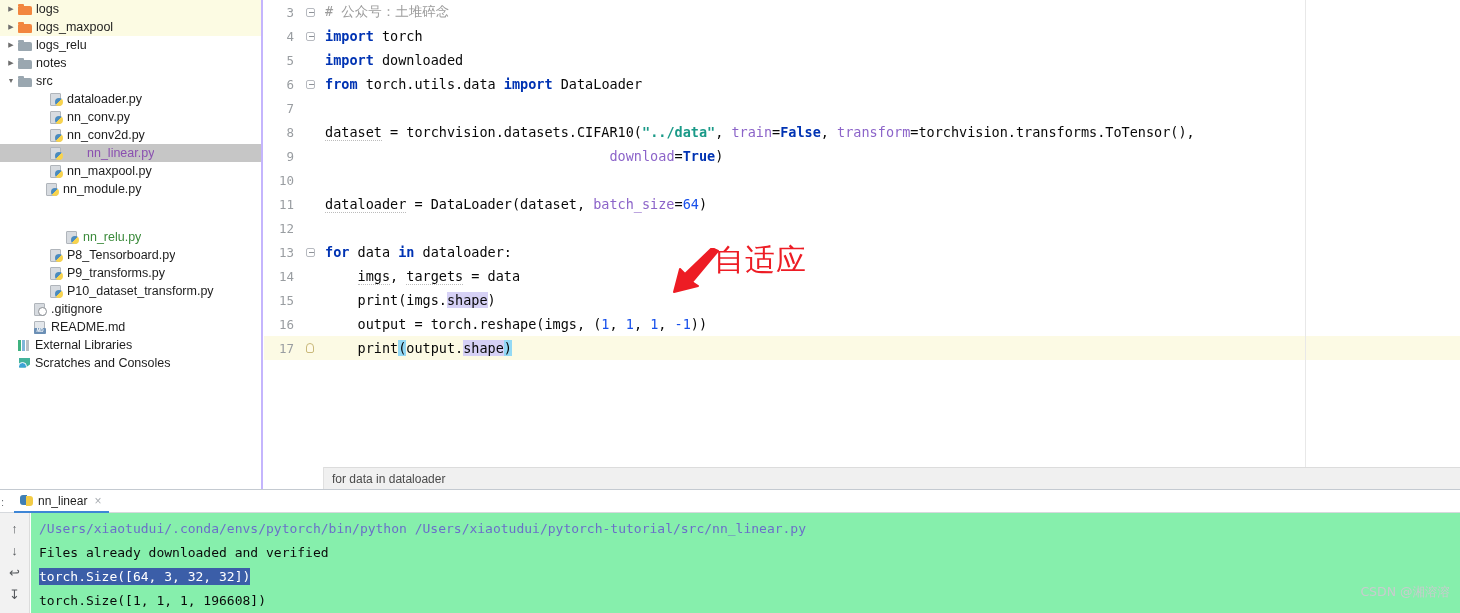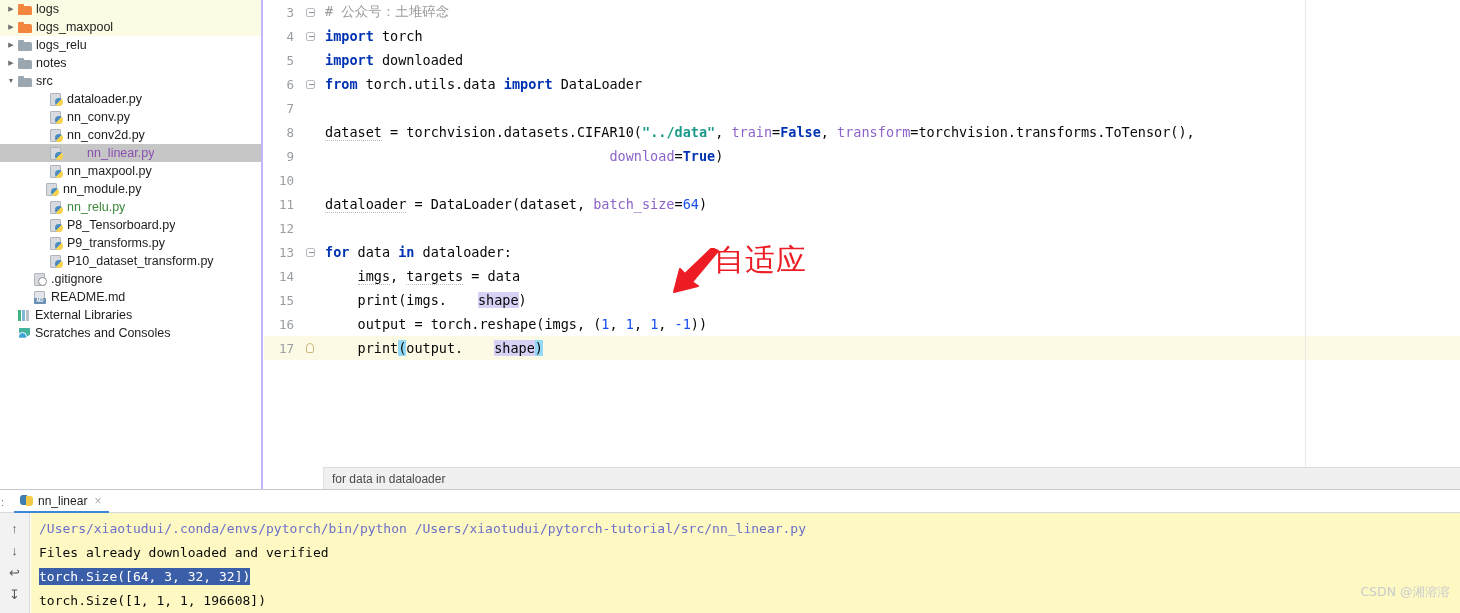--- a/index.html
+++ b/index.html
@@ -186,21 +186,21 @@
   .code-text { flex: 1 1 auto; padding-left: 5px; }
 
   
   .kw   { color: #0033b3; font-weight: bold; }
   .str  { color: #1a9a88; font-weight: bold; }
   .num  { color: #1750eb; }
   .bool { color: #0033b3; font-weight: bold; }
   .param{ color: #8c64c9; }
   .cmt  { color: #9c9c9c; }
   .plain{ color: #080808; }
-  .shp  { background: #d6d1f5; margin-left: 31px; }
+  .shp  { background: #d6d1f5; }
   .brace{ background: #93d9f5; }
   .sqgl { border-bottom: 1px dotted #bcbcbc; }
 
   .vsep {
     position: absolute; top: 0; left: 1041px;
     width: 1px; height: 467px;
     background: #e4e4e4;
   }
 
   
@@ -290,21 +290,21 @@
   .cg-btn {
     width: 22px; height: 22px;
     display: flex; align-items: center; justify-content: center;
     color: #55585c; font-size: 13px;
     line-height: 1;
   }
 
   #console-out {
     position: absolute; left: 31px; top: 23px;
     width: 1429px; height: 101px;
-    background: #fef9c3;
+    background: #86efac;
     font-family: "DejaVu Sans Mono", monospace;
     font-size: 13px;
     padding: 4px 0 0 8px;
     overflow: hidden;
   }
   .out-line { height: 24px; line-height: 24px; white-space: pre; color: #0a0a0a; }
   .out-line.link { color: #6b6fc9; }
   .out-sel {
     background: #3b5ea8; color: #ffffff;
     padding: 1px 0;
@@ -399,21 +399,21 @@
         </span>
         <span class="tree-label">nn_maxpool.py</span>
       </div>
       <div class="tree-row" style="padding-left: 32px;">
         <span class="twisty"></span>
         <span class="ico ico-py">
           <i></i>
         </span>
         <span class="tree-label">nn_module.py</span>
       </div>
-      <div class="tree-row" style="padding-left: 36px;">
+      <div class="tree-row" style="padding-left: 52px; margin-top: 30px;">
         <span class="twisty"></span>
         <span class="ico ico-py">
           <i></i>
         </span>
         <span class="tree-label green">nn_relu.py</span>
       </div>
       <div class="tree-row" style="padding-left: 36px;">
         <span class="twisty"></span>
         <span class="ico ico-py">
           <i></i>

